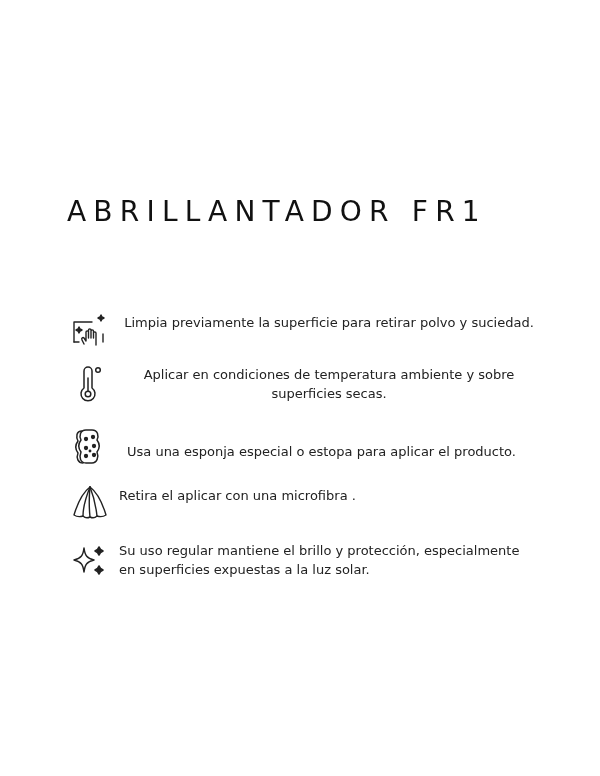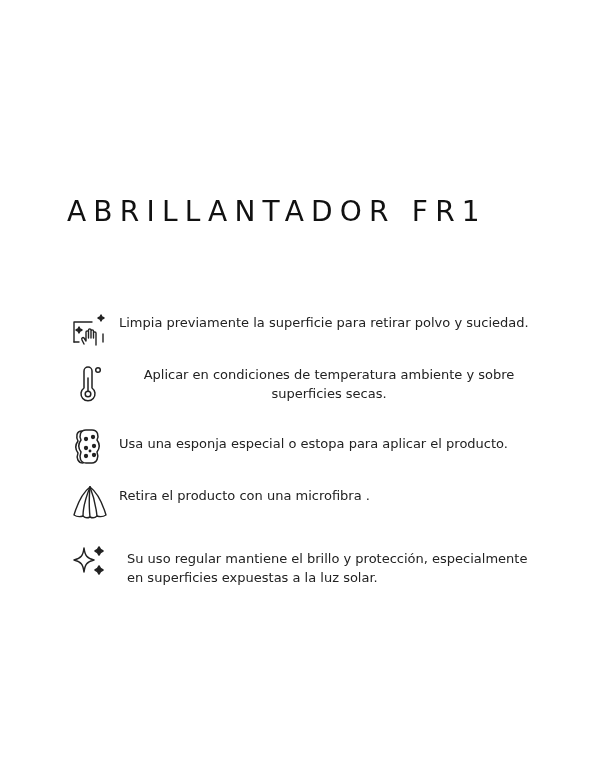--- a/index.html
+++ b/index.html
@@ -31,21 +31,21 @@
     <span class="icon">
       <svg viewBox="0 0 40 40" fill="none" stroke="#222" stroke-width="1.4" stroke-linecap="round" stroke-linejoin="round">
         <path d="M4 30 V10 H22"></path>
         <path d="M4 30 H9"></path>
         <path d="M33 22 V30"></path>
         <path d="M9 15 l1 2 l2 1 l-2 1 l-1 2 l-1 -2 l-2 -1 l2 -1 z" fill="#222"></path>
         <path d="M31 3 l1 2 l2 1 l-2 1 l-1 2 l-1 -2 l-2 -1 l2 -1 z" fill="#222"></path>
         <path d="M14 32 l-2 -4 c-1 -2 1 -3 2 -2 l2 3 V20 c0 -1.5 2.5 -1.5 2.5 0 V26 V18 c0 -1.5 2.5 -1.5 2.5 0 V26 V19 c0 -1.5 2.5 -1.5 2.5 0 V26 V21 c0 -1.5 2.5 -1.5 2.5 0 V33"></path>
       </svg>
     </span>
-    <p class="text" style="margin:0;top:2px;">Limpia previamente la superficie para retirar polvo y suciedad.</p>
+    <p class="text" style="margin:0;top:2px;text-align:center;">Limpia previamente la superficie para retirar polvo y suciedad.</p>
   </div>
 
   <div class="item" style="top:364px;">
     <span class="icon">
       <svg viewBox="0 0 40 40" fill="none" stroke="#222" stroke-width="1.5" stroke-linecap="round" stroke-linejoin="round">
         <path d="M14 24 V7 a4 4 0 0 1 8 0 V24 a7 7 0 1 1 -8 0 z"></path>
         <circle cx="18" cy="30" r="2.8"></circle>
         <path d="M18 27 V14"></path>
         <circle cx="28" cy="6" r="2.3"></circle>
       </svg>
@@ -60,38 +60,38 @@
         <path d="M16 3 h6 c6 0 7 6 5 10 c3 4 3 8 0 12 c2 5 0 11 -5 11 h-6 c-6 0 -7 -6 -5 -11 c-3 -4 -3 -8 0 -12 c-2 -4 -1 -10 5 -10 z"></path>
         <circle cx="16" cy="12" r="1.4" fill="#222"></circle>
         <circle cx="23" cy="10" r="1.4" fill="#222"></circle>
         <circle cx="24" cy="19" r="1.4" fill="#222"></circle>
         <circle cx="16" cy="21" r="1.4" fill="#222"></circle>
         <circle cx="16" cy="29" r="1.4" fill="#222"></circle>
         <circle cx="24" cy="28" r="1.4" fill="#222"></circle>
         <circle cx="20" cy="24" r="0.7" fill="#222"></circle>
       </svg>
     </span>
-    <p class="text" style="margin:0;top:8px;">Usa una esponja especial o estopa para aplicar el producto.</p>
+    <p class="text" style="margin:8px;top:8px;">Usa una esponja especial o estopa para aplicar el producto.</p>
   </div>
 
   <div class="item" style="top:483px;">
     <span class="icon">
       <svg viewBox="0 0 40 40" fill="none" stroke="#222" stroke-width="1.4" stroke-linecap="round" stroke-linejoin="round">
         <path d="M20 4 C12 10 7 22 4 32 c3 2 6 2 9 1 c2 2 5 2 7 1 c2 1 5 1 7 -1 c3 1 6 1 9 -1 C33 22 28 10 20 4 z"></path>
         <path d="M20 4 C16 14 13 24 13 33"></path>
         <path d="M20 4 C19 14 19 24 20 34"></path>
         <path d="M20 4 C24 14 26 24 27 33"></path>
       </svg>
     </span>
-    <p class="text" style="margin:0;top:4px;">Retira el producto con una microfibra .</p>
+    <p class="text" style="margin:0;top:4px;">Retira el aplicar con una microfibra .</p>
   </div>
 
   <div class="item" style="top:540px;">
     <span class="icon">
       <svg viewBox="0 0 40 40" fill="none" stroke="#222" stroke-width="1.5" stroke-linecap="round" stroke-linejoin="round">
         <path d="M14 8 C15 16 17 18 24 20 C17 22 15 24 14 32 C13 24 11 22 4 20 C11 18 13 16 14 8 z"></path>
         <path d="M29 7 l1.5 2.5 l2.5 1.5 l-2.5 1.5 l-1.5 2.5 l-1.5 -2.5 l-2.5 -1.5 l2.5 -1.5 z" fill="#222"></path>
         <path d="M29 26 l1.5 2.5 l2.5 1.5 l-2.5 1.5 l-1.5 2.5 l-1.5 -2.5 l-2.5 -1.5 l2.5 -1.5 z" fill="#222"></path>
       </svg>
     </span>
-    <p class="text" style="margin:8px;top:2px;">Su uso regular mantiene el brillo y protección, especialmente en superficies expuestas a la luz solar.</p>
+    <p class="text" style="margin:0;top:2px;">Su uso regular mantiene el brillo y protección, especialmente en superficies expuestas a la luz solar.</p>
   </div>
 </div>
 
 </body></html>

